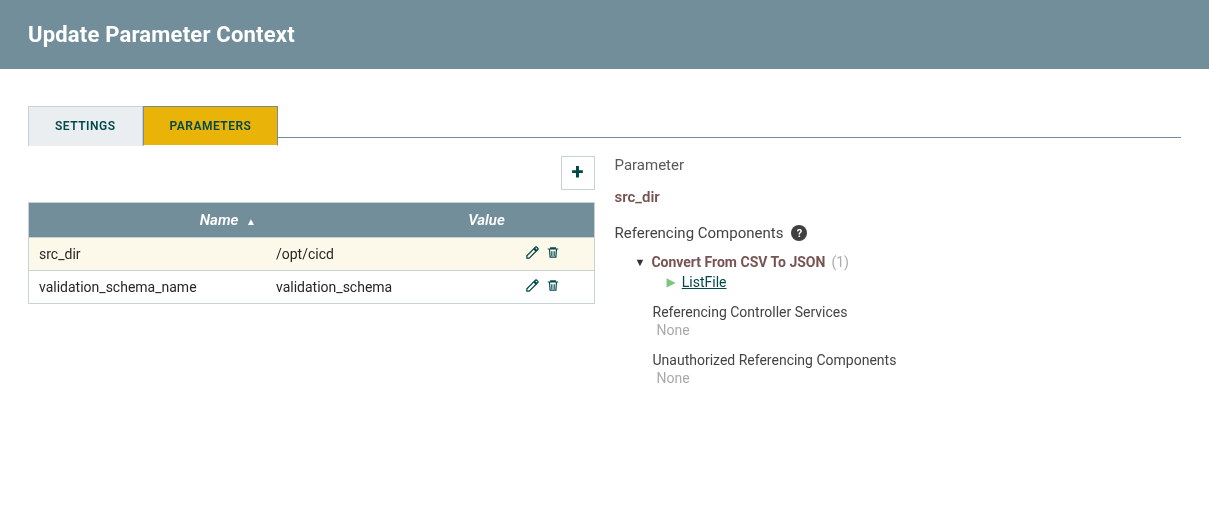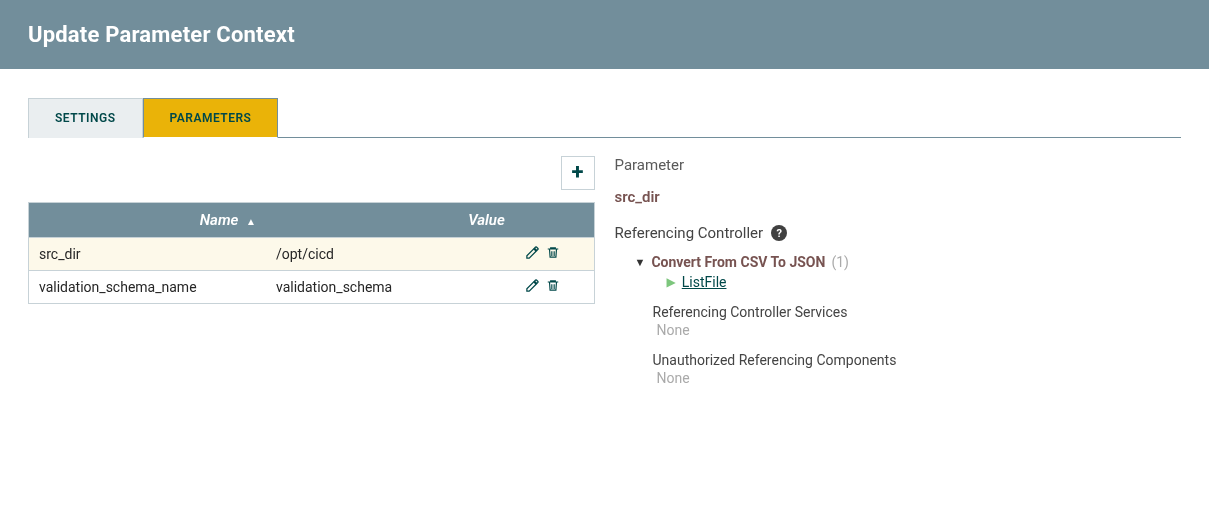--- a/index.html
+++ b/index.html
@@ -32,21 +32,21 @@
     padding: 12px 26px;
     font-size: 12px;
     letter-spacing: 0.5px;
     font-weight: 600;
     color: #004849;
     background: #eaeef0;
     border: 1px solid #c7d2d7;
     border-bottom: none;
     cursor: pointer;
     position: relative;
-    top: 1px;
+    top: 9px;
   }
   .tab.active {
     background: #eab308;
     border: 1px solid #728e9b;
     border-bottom: 1px solid #fff;
   }
   .content {
     display: flex;
     gap: 20px;
     margin-top: 18px;
@@ -271,21 +271,21 @@
             </tr>
           </tbody>
       </table>
     </div>
 
     <div class="right">
       <div class="label">Parameter</div>
       <div class="param-name">src_dir</div>
 
       <div class="section-head">
-        <span>Referencing Controller</span>
+        <span>Referencing Components</span>
         <span class="help-icon">?</span>
       </div>
 
       <div class="tree">
         <div class="tree-row">
           <span class="caret">▼</span>
           <span class="group-name">Convert From CSV To JSON</span>
           <span class="group-count">(1)</span>
         </div>
         <div class="proc-row">

